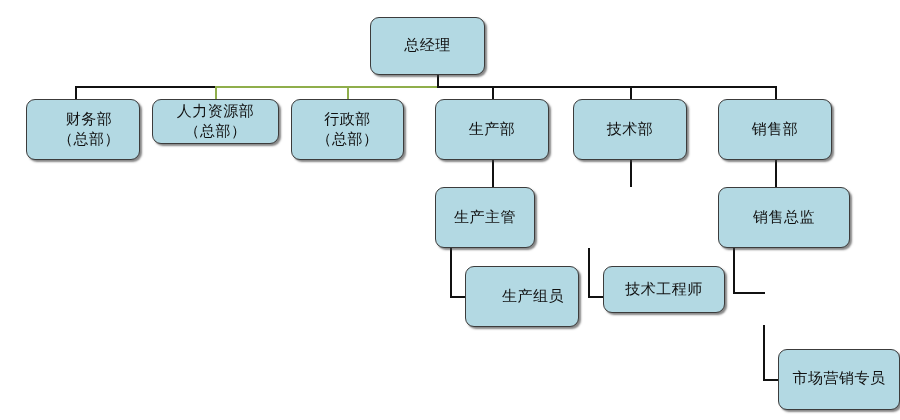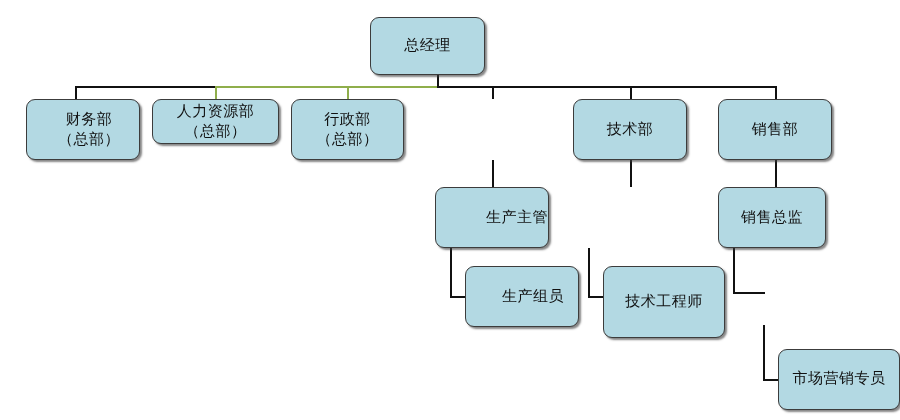--- a/index.html
+++ b/index.html
@@ -100,43 +100,46 @@
   <div class="node" style="left:152px; top:99px; width:127px; height:45px;">
     <span>人力资源部</span>
     <span class="line2">（总部）</span>
   </div>
 
   <div class="node" style="left:291px; top:99px; width:113px; height:61px;font-family:Liberation Serif, serif;">
     <span>行政部</span>
     <span class="line2">（总部）</span>
   </div>
 
+  <div class="node" style="left:435px; top:99px; width:114px; height:61px;">
+    <span>生产部</span>
+  </div>
 
   <div class="node" style="left:718px; top:99px; width:114px; height:61px;">
     <span>销售部</span>
   </div>
 
   <div class="node" style="left:573px; top:99px; width:114px; height:61px;">
     <span>技术部</span>
   </div>
 
-  <div class="node" style="left:435px; top:187px; width:114px; height:61px;align-items:flex-end;">
+  <div class="node" style="left:435px; top:187px; width:100px; height:61px;">
     <span>生产主管</span>
   </div>
 
 
-  <div class="node" style="left:718px; top:187px; width:108px; height:61px;">
+  <div class="node" style="left:718px; top:187px; width:132px; height:61px;">
     <span>销售总监</span>
   </div>
 
   <div class="node" style="left:465px; top:266px; width:114px; height:61px;padding-left:22px;">
     <span>生产组员</span>
   </div>
 
-  <div class="node" style="left:603px; top:266px; width:122px; height:72px;">
+  <div class="node" style="left:603px; top:266px; width:122px; height:47px;">
     <span>技术工程师</span>
   </div>
 
 
   <div class="node" style="left:778px; top:349px; width:122px; height:61px;font-family:Liberation Mono, monospace;">
     <span>市场营销专员</span>
   </div>
 
 </div>
 

